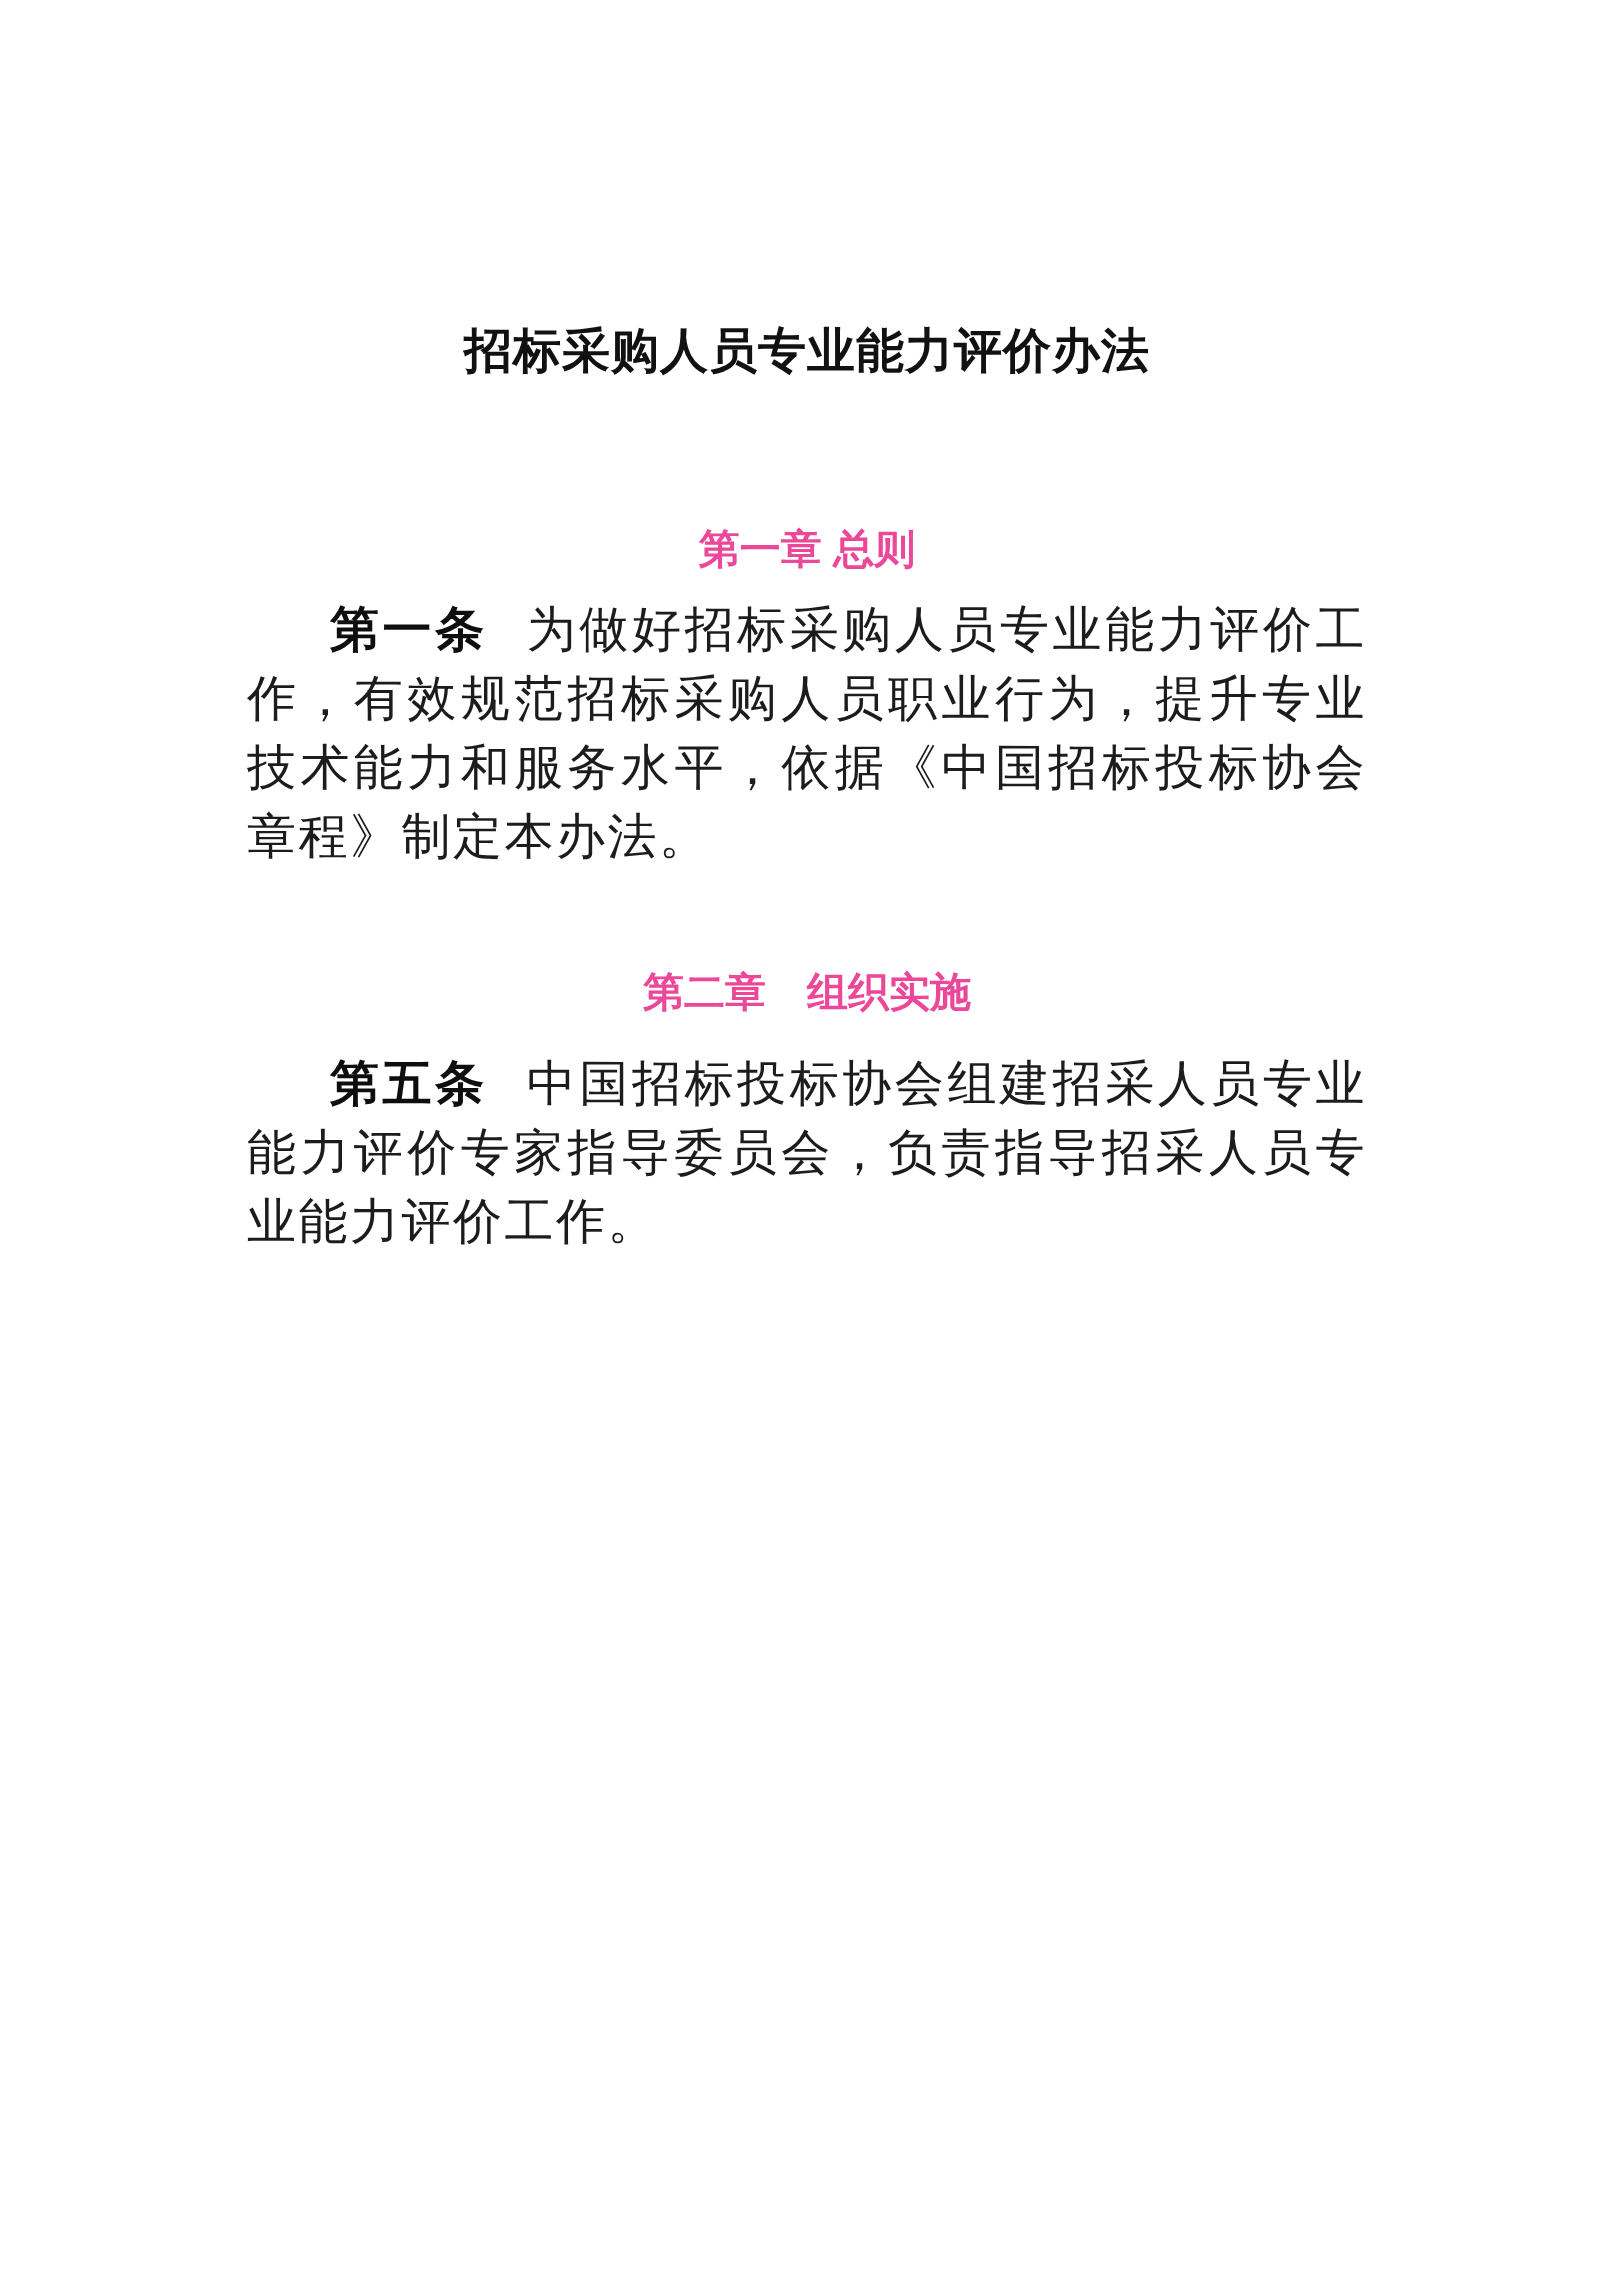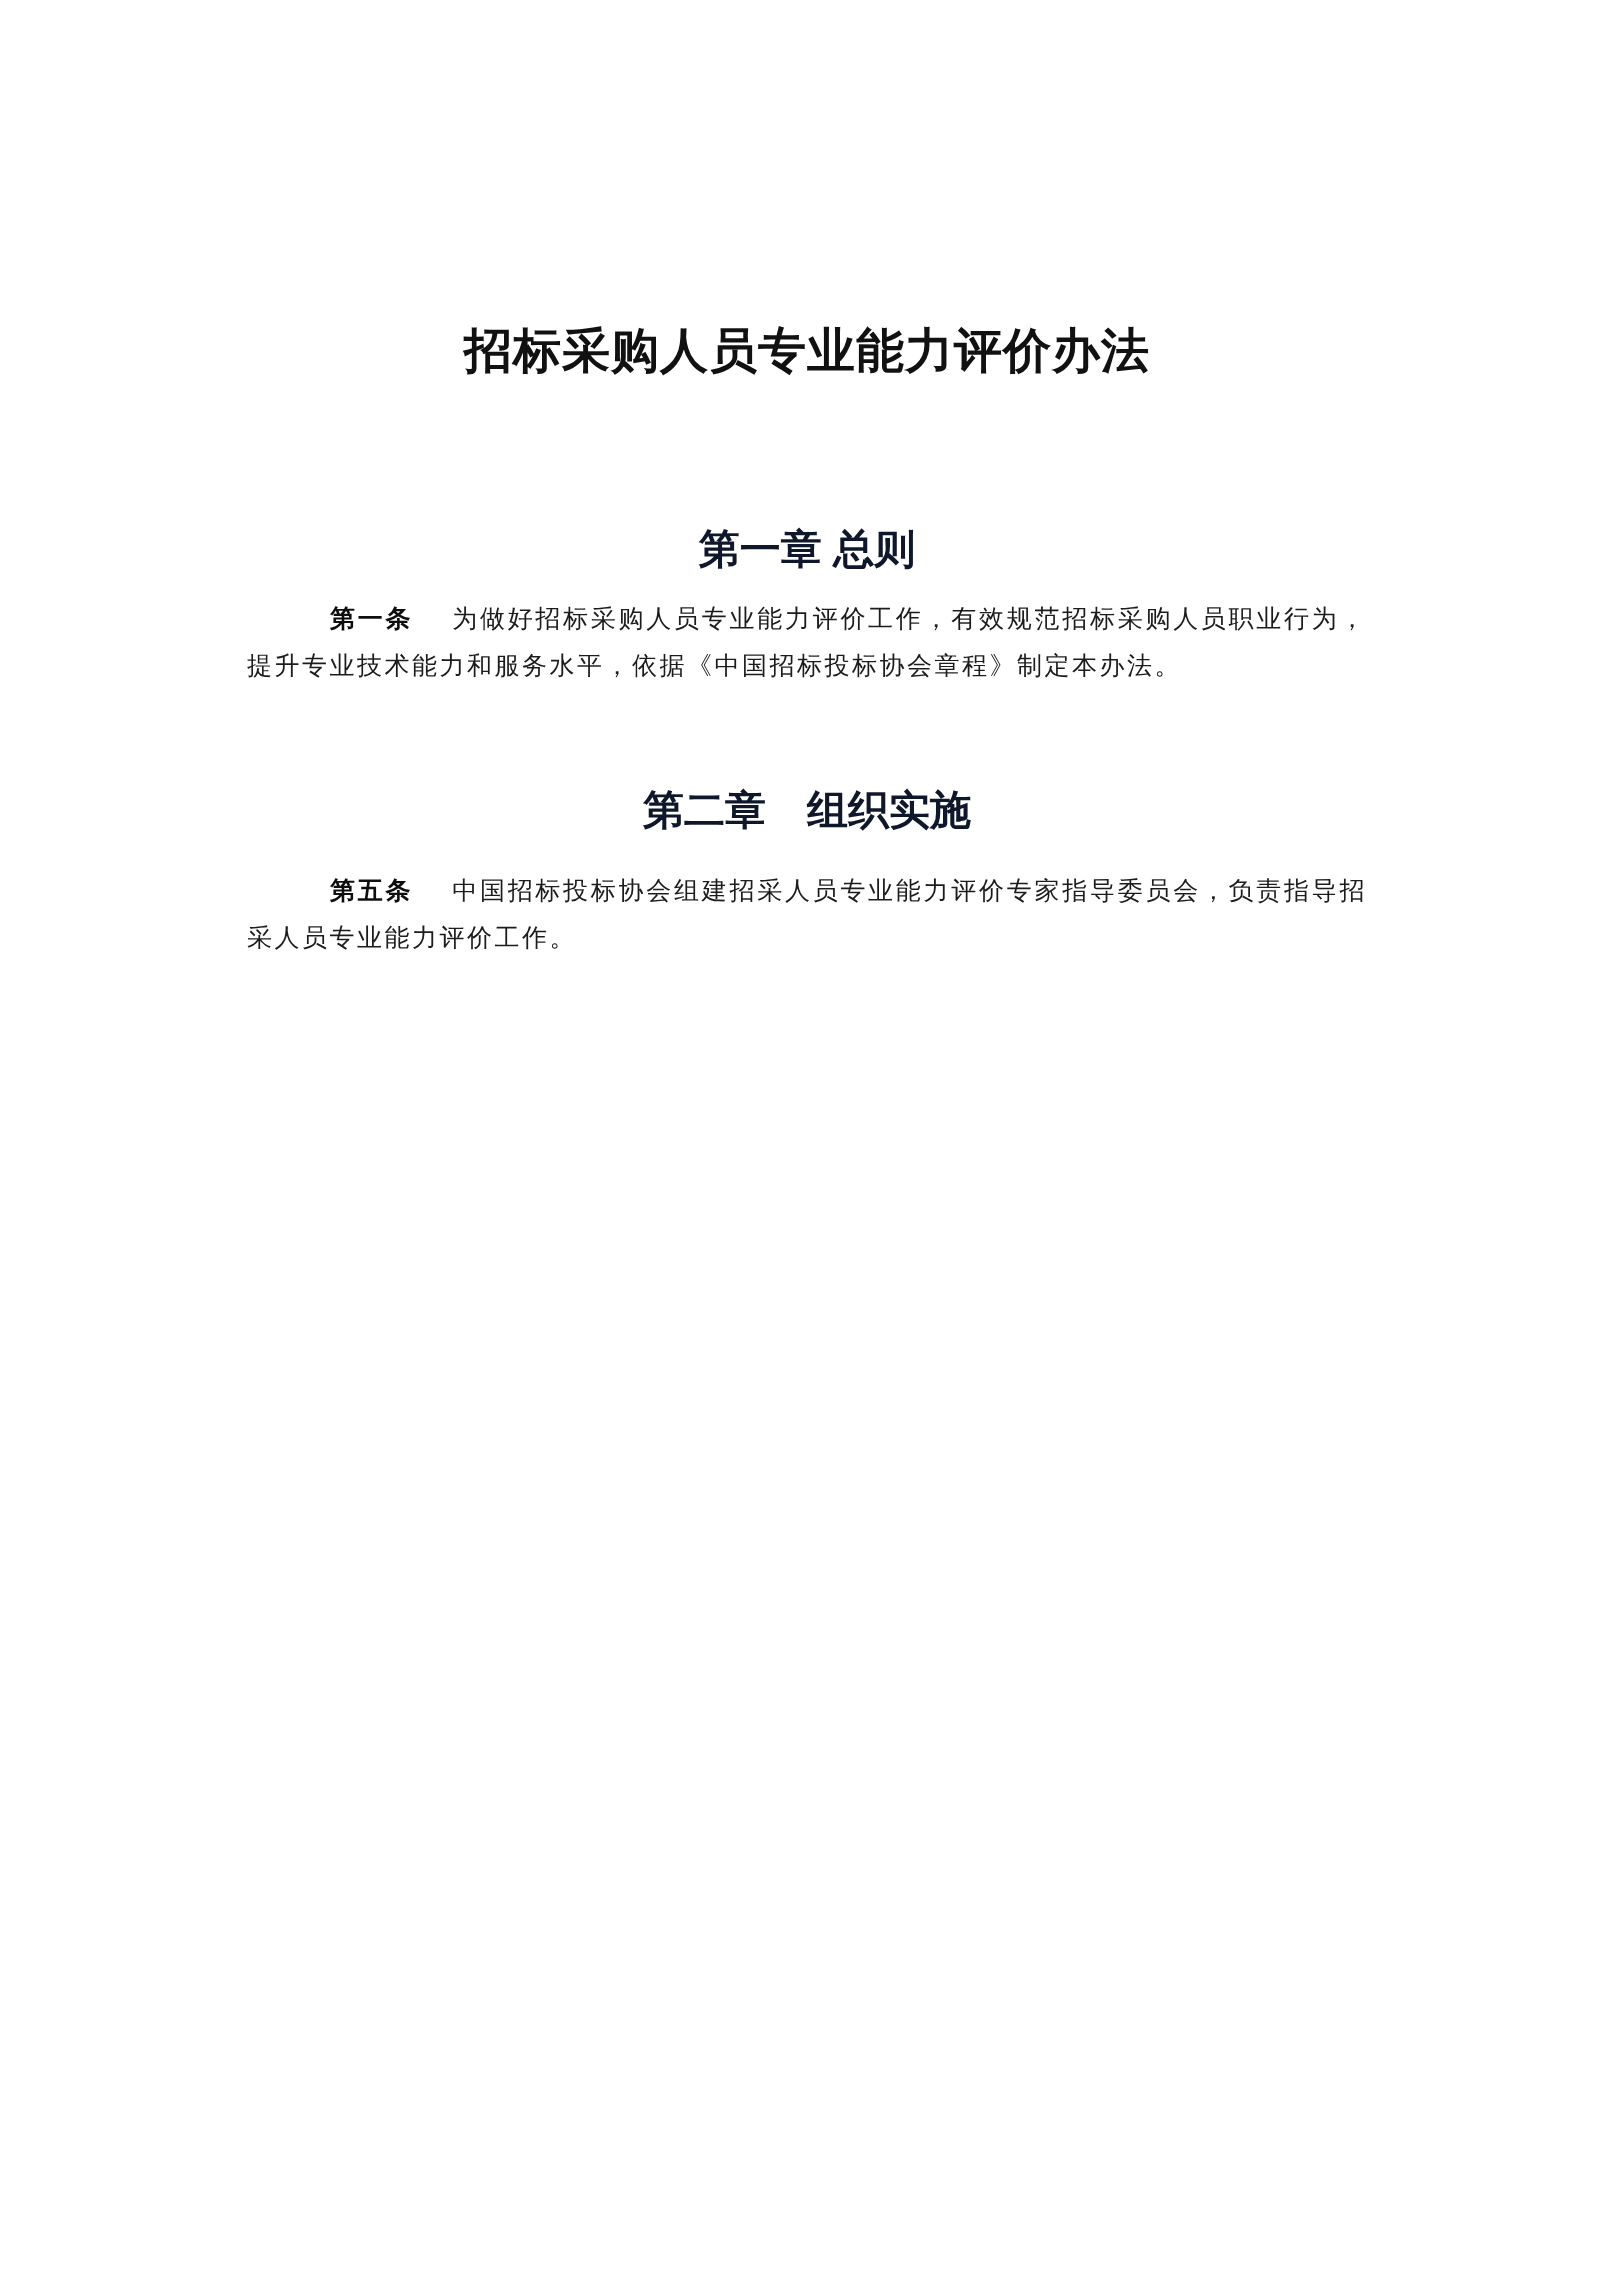--- a/index.html
+++ b/index.html
@@ -32,32 +32,32 @@
     line-height: 55px;
     letter-spacing: 1px;
     color: #111111;
   }
   .chapter-heading {
     text-align: center;
     font-family: "Liberation Sans", sans-serif;
     font-weight: bold;
     font-size: 41px;
     line-height: 51px;
-    color: #0f172a;
+    color: #ec4899;
   }
   .chapter-heading.first {
     margin: 146px 0 0 0;
   }
   .chapter-heading.second {
     margin: 96px 0 31px 0;
   }
   .article {
     margin: 19.6px 0 0 0;
-    font-size: 25px;
-    line-height: 47px;
+    font-size: 49px;
+    line-height: 69px;
     letter-spacing: 2.5px;
     text-align: justify;
     text-indent: 83px;
     color: #1c1c1c;
   }
   .article .label {
     font-weight: bold;
     margin-right: 39px;
     color: #0e0e0e;
   }

